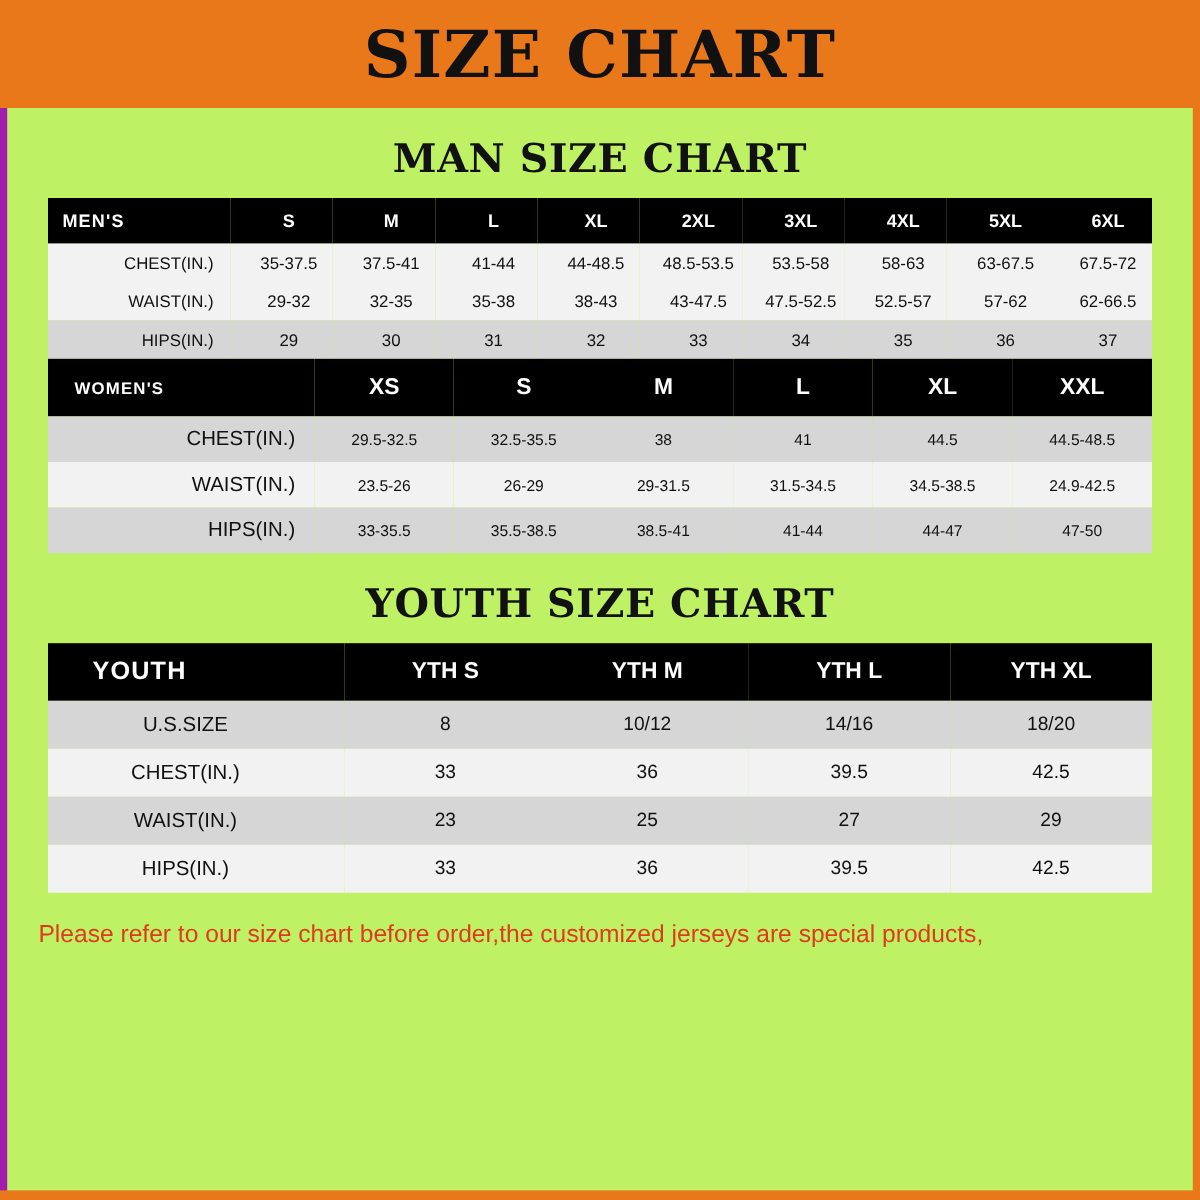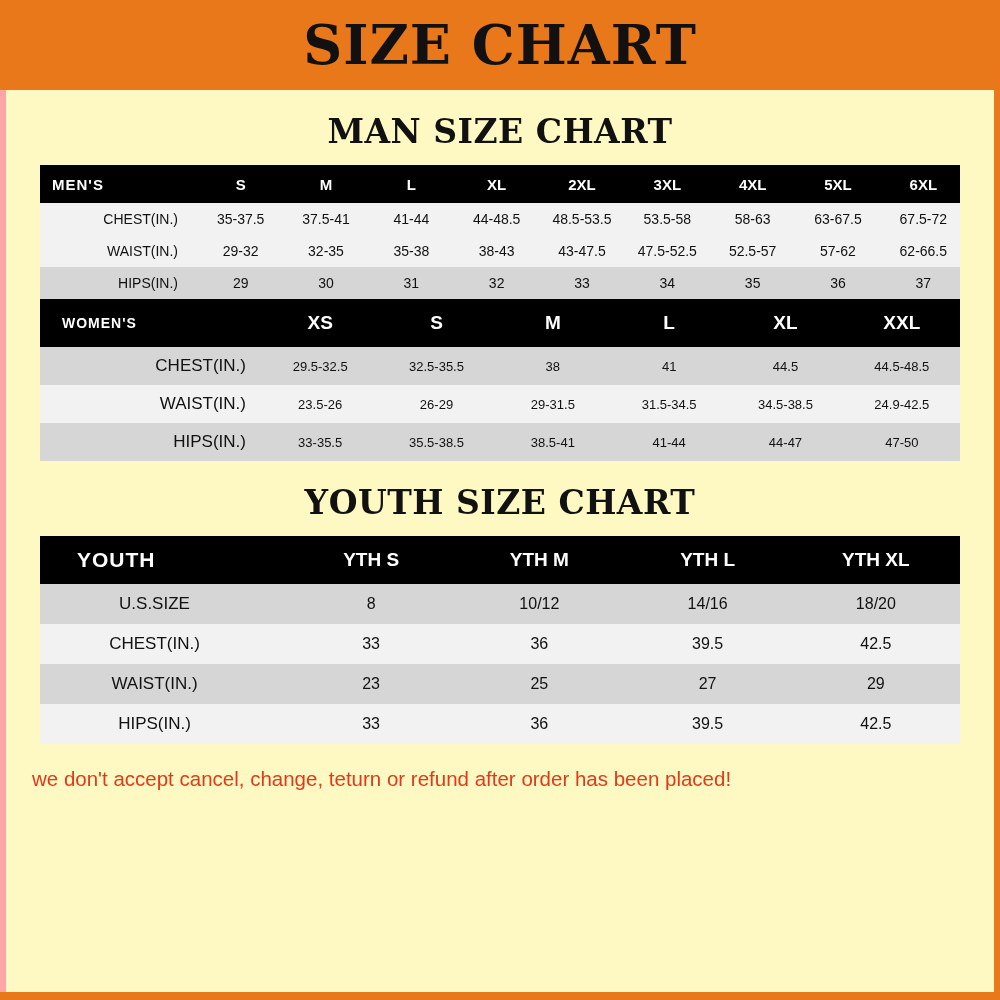--- a/index.html
+++ b/index.html
@@ -12,23 +12,23 @@
     background: #ffffff;
     font-family: "Liberation Sans", sans-serif;
     color: #111111;
     overflow: hidden;
   }
   .page {
     width: 1000px;
     height: 1000px;
     position: relative;
     box-sizing: border-box;
-    border-left: 6px solid #fca5a5;
+    border-left: 6px solid #a21caf;
     border-right: 6px solid #e8781a;
-    background: #fef9c3;
+    background: #bef264;
   }
   .banner {
     background: #e8781a;
     height: 90px;
     display: flex;
     align-items: center;
     justify-content: center;
     margin: 0 -6px;
   }
   .banner-title {
@@ -274,17 +274,17 @@
           <td>33</td>
           <td>36</td>
           <td>39.5</td>
           <td>42.5</td>
         </tr>
       </tbody>
     </table>
   </div>
 
   <div class="notice">
-    <div>we don't accept cancel, change, teturn or refund after order has been placed!</div>
+    <div>Please refer to our size chart before order,the customized jerseys are special products,</div>
   </div>
 
   <div class="bottom-bar"></div>
 </div>
 
 </body></html>

